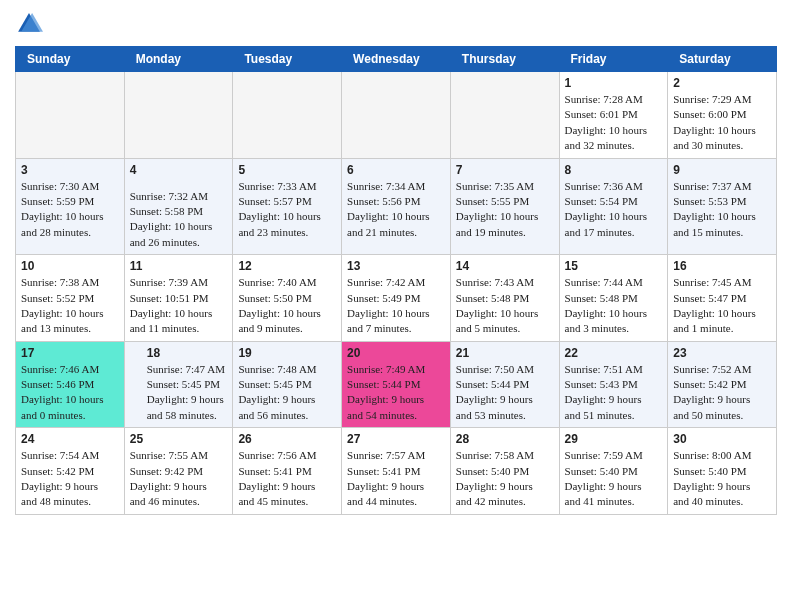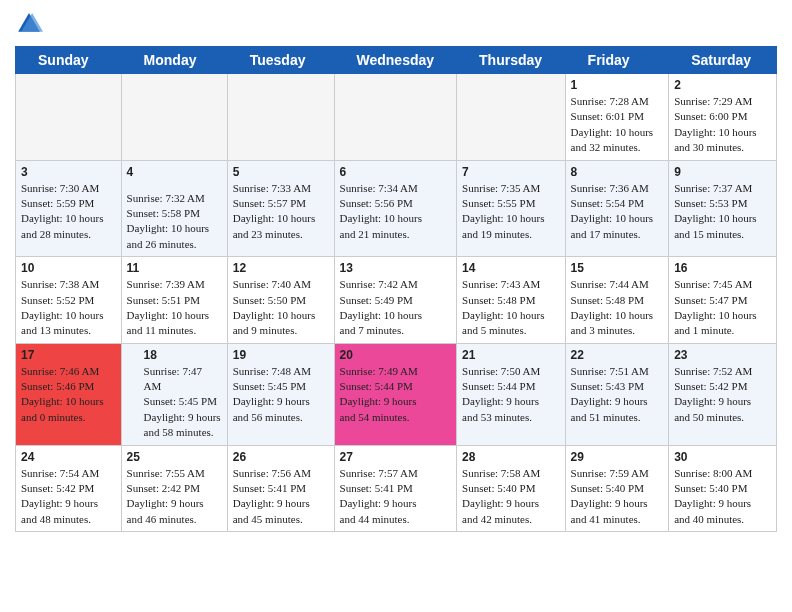--- a/index.html
+++ b/index.html
@@ -41,23 +41,23 @@
       font-size: 16px;
       color: #444;
     }
     .calendar {
       width: 100%;
       border-collapse: collapse;
     }
     .calendar th {
       background: #1a5fb4;
       color: #fff;
-      font-size: 14px;
+      font-size: 12px;
       font-weight: bold;
-      padding: 5px 22px;
+      padding: 5px 11px;
       text-align: left;
       border: 1px solid #1a5fb4;
     }
     .calendar td {
       border: 1px solid #ccc;
       vertical-align: top;
       padding: 4px 5px;
       font-size: 10.5px;
       color: #222;
       width: calc(100% / 7);
@@ -195,21 +195,21 @@
           <td>
             <span class="day-num">10</span>
             <div class="day-info" style="white-space: pre-line;">Sunrise: 7:38 AM
 Sunset: 5:52 PM
 Daylight: 10 hours
 and 13 minutes.</div>
           </td>
           <td>
             <span class="day-num">11</span>
             <div class="day-info" style="white-space: pre-line;">Sunrise: 7:39 AM
-Sunset: 5:51 PM
+Sunset: 10:51 PM
 Daylight: 10 hours
 and 11 minutes.</div>
           </td>
           <td>
             <span class="day-num">12</span>
             <div class="day-info" style="white-space: pre-line;">Sunrise: 7:40 AM
 Sunset: 5:50 PM
 Daylight: 10 hours
 and 9 minutes.</div>
           </td>
@@ -236,21 +236,21 @@
           </td>
           <td>
             <span class="day-num">16</span>
             <div class="day-info" style="white-space: pre-line;">Sunrise: 7:45 AM
 Sunset: 5:47 PM
 Daylight: 10 hours
 and 1 minute.</div>
           </td>
         </tr>
         <tr>
-          <td style="background: #ef4444;">
+          <td style="background: #5eead4;">
             <span class="day-num">17</span>
             <div class="day-info" style="white-space: pre-line;">Sunrise: 7:46 AM
 Sunset: 5:46 PM
 Daylight: 10 hours
 and 0 minutes.</div>
           </td>
           <td style="background: rgb(240, 244, 251); padding-left: 22px;">
             <span class="day-num">18</span>
             <div class="day-info" style="white-space: pre-line;">Sunrise: 7:47 AM
 Sunset: 5:45 PM
@@ -297,21 +297,21 @@
           <td>
             <span class="day-num">24</span>
             <div class="day-info" style="white-space: pre-line;">Sunrise: 7:54 AM
 Sunset: 5:42 PM
 Daylight: 9 hours
 and 48 minutes.</div>
           </td>
           <td>
             <span class="day-num">25</span>
             <div class="day-info" style="white-space: pre-line;">Sunrise: 7:55 AM
-Sunset: 2:42 PM
+Sunset: 9:42 PM
 Daylight: 9 hours
 and 46 minutes.</div>
           </td>
           <td>
             <span class="day-num">26</span>
             <div class="day-info" style="white-space: pre-line;">Sunrise: 7:56 AM
 Sunset: 5:41 PM
 Daylight: 9 hours
 and 45 minutes.</div>
           </td>

